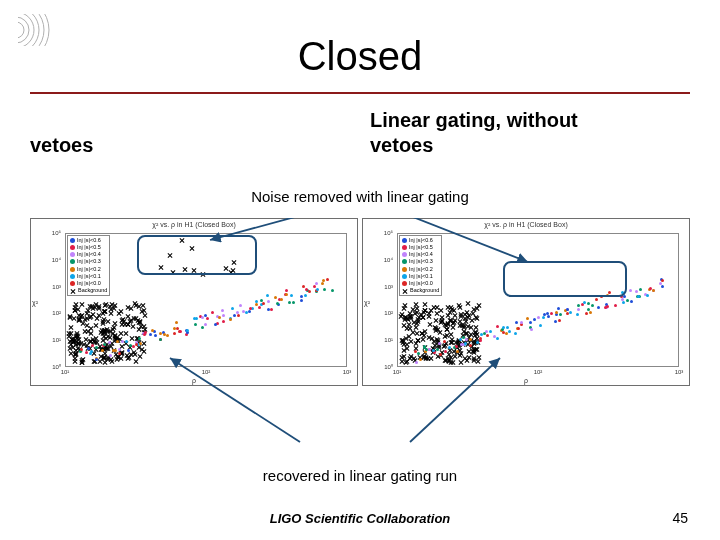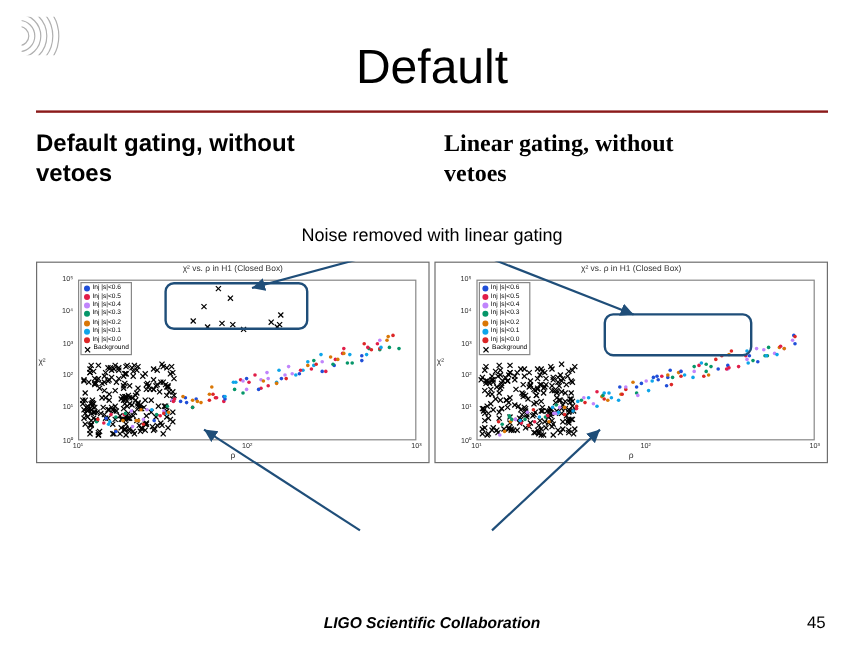--- a/index.html
+++ b/index.html
@@ -4,21 +4,21 @@
 <style>
   * { margin: 0; padding: 0; box-sizing: border-box; }
   body { width: 720px; height: 540px; font-family: Arial, Helvetica, sans-serif; background: #fff; position: relative; overflow: hidden; }
   .logo { position: absolute; top: 14px; left: 18px; display: flex; align-items: center; gap: 4px; }
   .logo-circles { width: 44px; height: 32px; position: relative; }
   .logo-text { font-size: 24px; font-weight: bold; color: #000; letter-spacing: 0.5px; }
   .slide-title { position: absolute; top: 34px; left: 0; right: 0; text-align: center; font-size: 40px; color: #000; }
   .hr { position: absolute; top: 92px; left: 30px; right: 30px; height: 2px; background: #8b1a1a; }
   .headings { position: absolute; top: 108px; left: 30px; right: 30px; display: flex; }
   .headings .col { flex: 1; font-size: 20px; font-weight: bold; color: #000; line-height: 1.25; }
-  .headings .col.right { padding-left: 20px; font-family: Liberation Serif, serif; }
+  .headings .col.right { padding-left: 20px; }
   .note1 { position: absolute; top: 188px; left: 0; right: 0; text-align: center; font-size: 15px; color: #000; }
   .charts-wrap { position: absolute; top: 218px; left: 30px; right: 30px; height: 168px; display: flex; gap: 4px; }
   .chart { flex: 1; border: 1px solid #6e6e6e; position: relative; background: #fff; }
   .chart-title { position: absolute; top: 2px; left: 0; right: 0; text-align: center; font-size: 7px; color: #333; }
   .plot-area { position: absolute; top: 14px; bottom: 18px; left: 34px; right: 10px; border: 1px solid #888; }
   .axis-y { position: absolute; top: 14px; bottom: 18px; left: 0; width: 32px; }
   .axis-y .tick { position: absolute; right: 2px; font-size: 6px; color: #333; transform: translateY(-50%); }
   .axis-x { position: absolute; bottom: 6px; left: 34px; right: 10px; height: 10px; }
   .axis-x .tick { position: absolute; font-size: 6px; color: #333; transform: translateX(-50%); }
   .ylabel { position: absolute; left: 1px; top: 50%; transform: translateY(-50%); font-size: 7px; color: #333; }
@@ -57,26 +57,26 @@
           <circle cx="-2" cy="16" r="13"></circle>
           <circle cx="-2" cy="16" r="18"></circle>
         <circle cx="-2" cy="16" r="23"></circle>
           <circle cx="-2" cy="16" r="28"></circle>
           <circle cx="-2" cy="16" r="33"></circle>
       </g>
     </svg>
   </div>
 </div>
 
-<div class="slide-title">Default</div>
+<div class="slide-title">Closed</div>
 <div class="hr"></div>
 
 <div class="headings">
   <div class="col">
-    <span>Default gating, without</span><br>
+    <br>
     <span>vetoes</span>
   </div>
   <div class="col right">
     <span>Linear gating, without</span><br>
     <span>vetoes</span>
   </div>
 </div>
 
 <div class="note1">Noise removed with linear gating</div>
 
@@ -895,16 +895,17 @@
     </marker>
   </defs>
   <line x1="298" y1="-10" x2="180" y2="22" stroke="#1f4e79" stroke-width="1.8" marker-end="url(#ah)"></line>
   <line x1="360" y1="-10" x2="498" y2="44" stroke="#1f4e79" stroke-width="1.8" marker-end="url(#ah)"></line>
   <line x1="270" y1="224" x2="140" y2="140" stroke="#1f4e79" stroke-width="1.8" marker-end="url(#ah)"></line>
   <line x1="380" y1="224" x2="470" y2="140" stroke="#1f4e79" stroke-width="1.8" marker-end="url(#ah)"></line>
 </svg>
 
 <div class="note2">
   <br>
+  <span>recovered in linear gating run</span>
 </div>
 
 <div class="footer-text">LIGO Scientific Collaboration</div>
 <div class="pagenum">45</div>
 
 </body></html>

